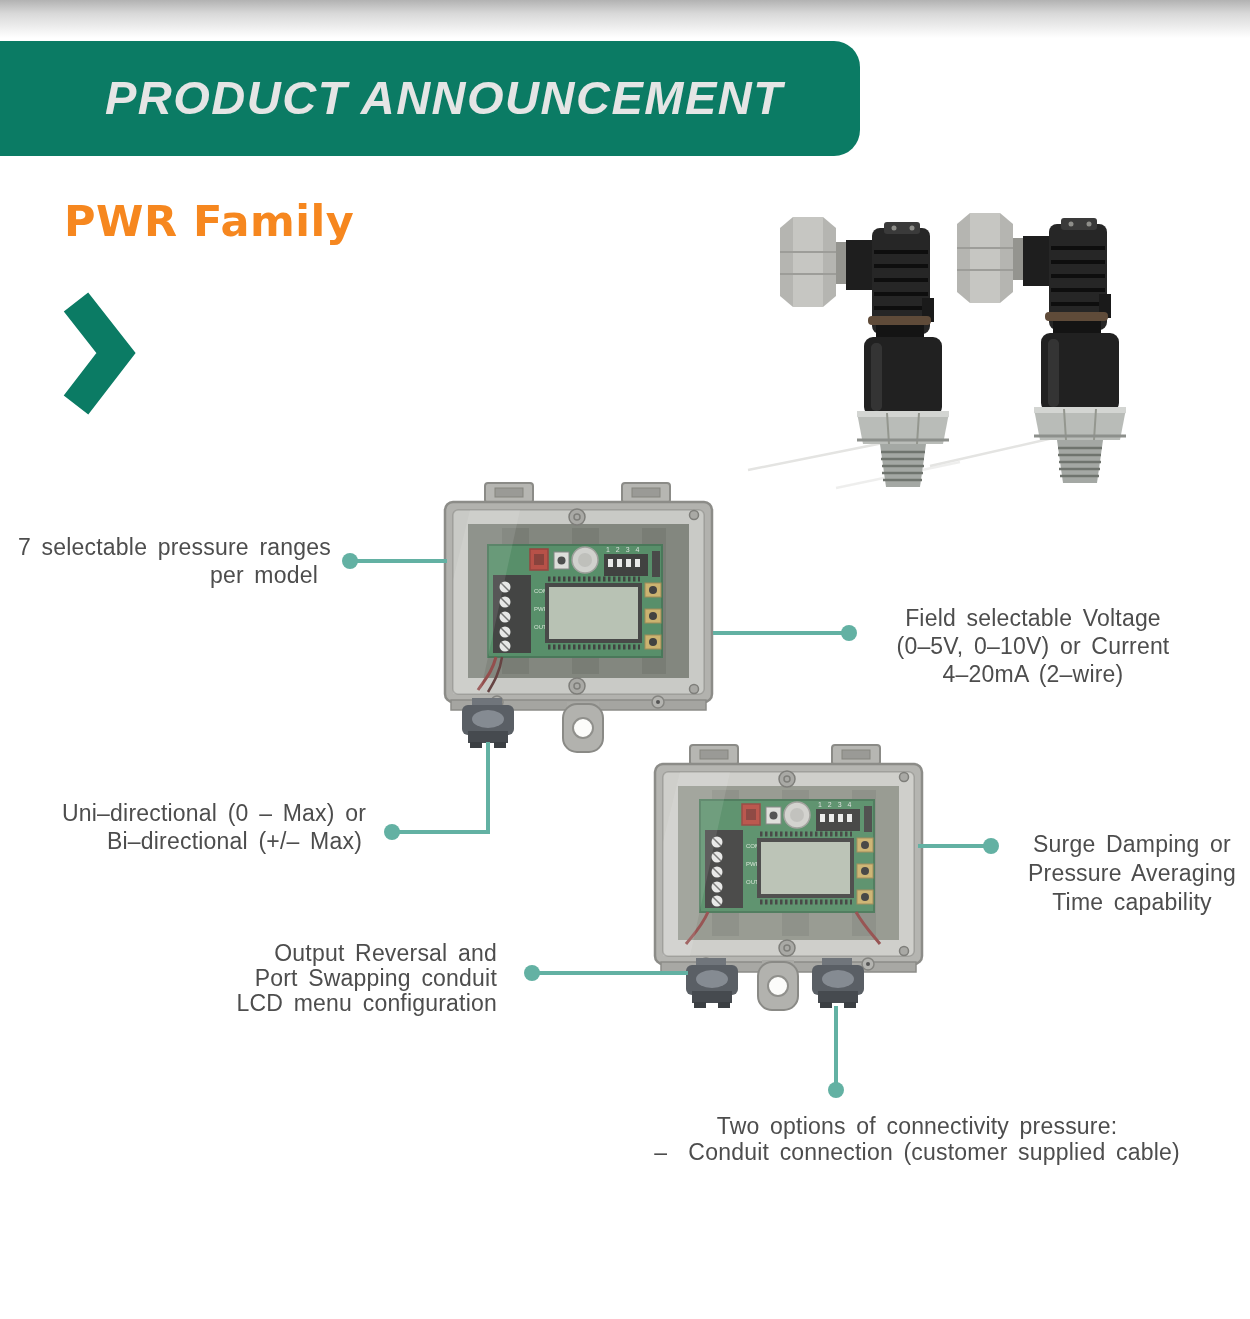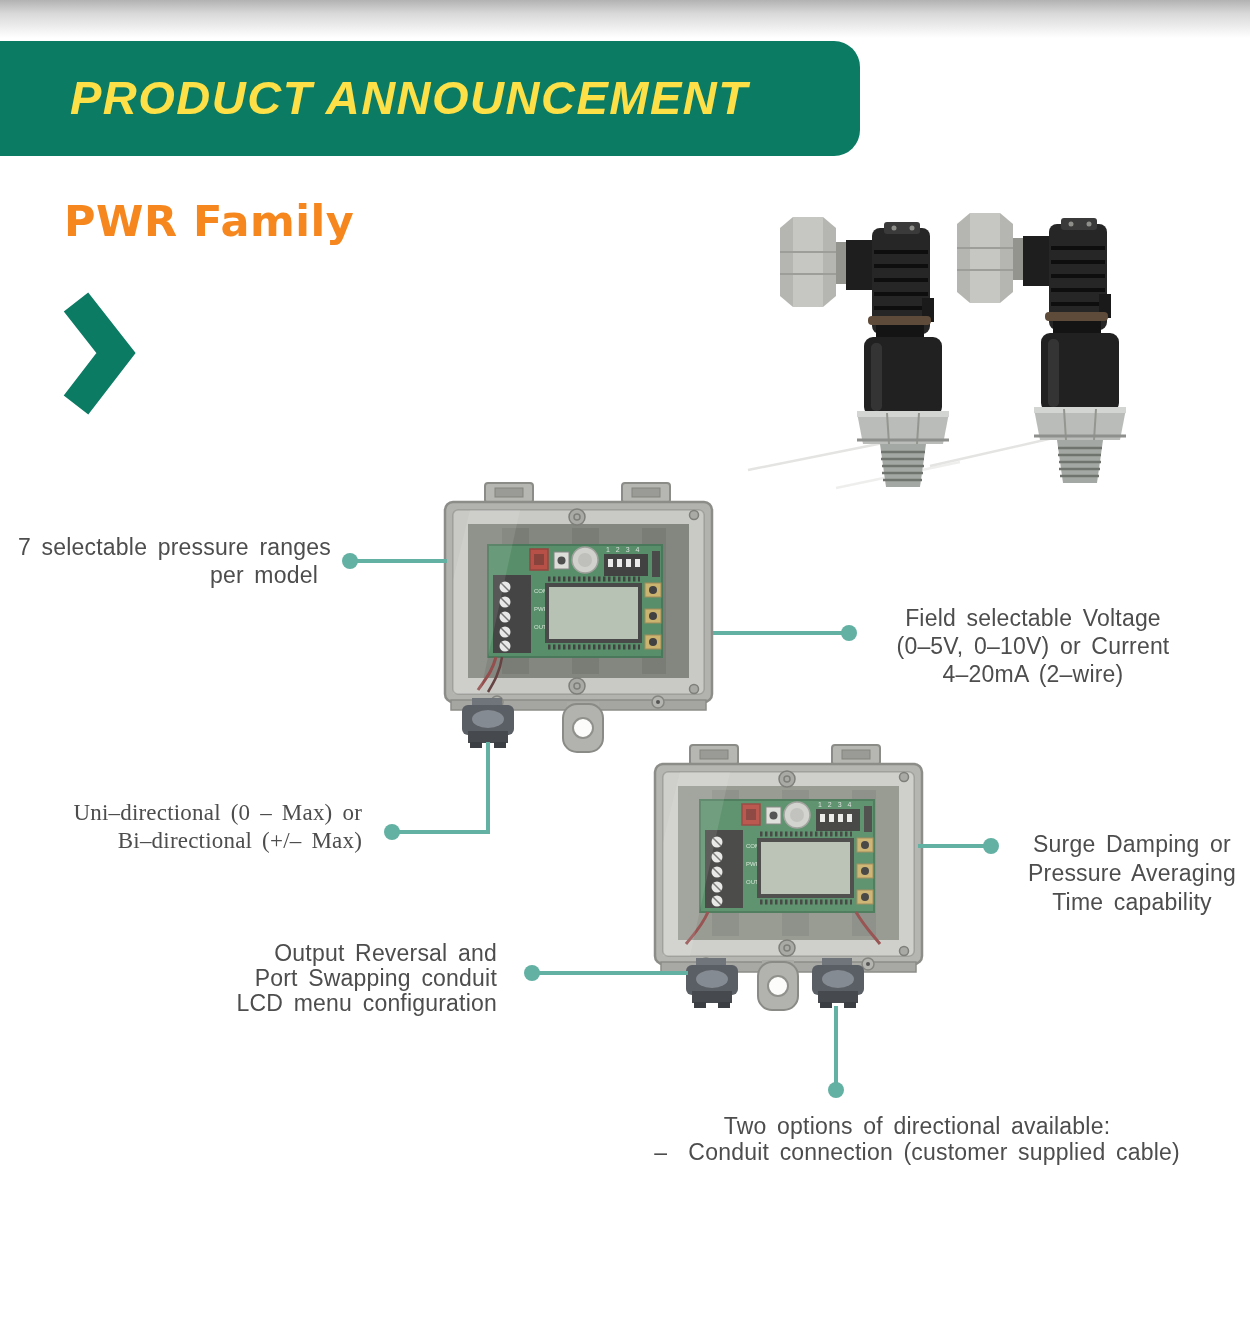--- a/index.html
+++ b/index.html
@@ -2,40 +2,40 @@
 <html><head>
 <meta charset="utf-8">
 <style>
   html,body{margin:0;padding:0;background:#ffffff;}
   .page{position:relative;width:1250px;height:1319px;background:#ffffff;overflow:hidden;
         font-family:"Liberation Sans",sans-serif;}
   .top-gradient{position:absolute;left:0;top:0;width:1250px;height:38px;
         background:linear-gradient(to bottom,#b2b2b2 0%,#d8d8d8 35%,#ffffff 100%);}
   .banner{position:absolute;left:0;top:41px;width:860px;height:115px;background:#0b7b64;
         border-radius:0 26px 26px 0;z-index:2;}
-  .banner-title{display:block;padding-left:70px;line-height:113px;color:#fde047;
+  .banner-title{display:block;padding-left:105px;line-height:113px;color:#e5e5e5;
         font-family:"Liberation Sans",sans-serif;font-style:italic;font-weight:bold;
         font-size:47px;letter-spacing:1.5px;white-space:pre;}
   .pwr-family{position:absolute;left:64px;top:196px;color:#f6871f;
         font-family:"DejaVu Sans",sans-serif;font-weight:bold;font-size:43px;
         letter-spacing:0.5px;z-index:2;white-space:pre;}
   .headline{position:absolute;left:150px;top:291px;z-index:2;
         font-family:"DejaVu Sans",sans-serif;font-size:44px;line-height:61px;
         letter-spacing:0.5px;word-spacing:7px;white-space:pre;}
   .hl-teal{color:#7cb6ab;}
   .hl-orange{color:#f6871f;}
   .art{position:absolute;left:0;top:0;z-index:1;}
   .callout{position:absolute;z-index:3;color:#4d4d4d;font-size:23px;
         letter-spacing:0.2px;word-spacing:4px;}
   .callout div{white-space:pre;}
   .co-right{text-align:right;}
   .co-left{text-align:center;}
   #co-0{left:18px;top:533px;width:300px;line-height:28px;}
   #co-1{left:878px;top:604px;width:310px;line-height:28px;}
-  #co-2{left:62px;top:799px;width:300px;line-height:28px;font-family:Liberation Serif, serif;}
+  #co-2{left:62px;top:799px;width:300px;line-height:28px;}
   #co-3{left:197px;top:941px;width:300px;line-height:25px;}
   #co-4{left:1022px;top:810px;width:220px;line-height:29px;margin-top:20px;}
   #co-5{left:627px;top:1113px;width:580px;line-height:26px;}
 </style>
 </head>
 <body>
 
 <div class="page">
 
   <div class="top-gradient"></div>
@@ -278,17 +278,17 @@
     <div>LCD menu configuration</div>
   </div>
 
   <div id="co-4" class="callout co-left">
     <div>Surge Damping or</div>
     <div>Pressure Averaging</div>
     <div>Time capability</div>
   </div>
 
   <div id="co-5" class="callout co-left">
-    <div>Two options of directional available:</div>
+    <div>Two options of connectivity pressure:</div>
     <div>–  Conduit connection (customer supplied cable)</div>
   </div>
 
 </div>
 
 </body></html>

